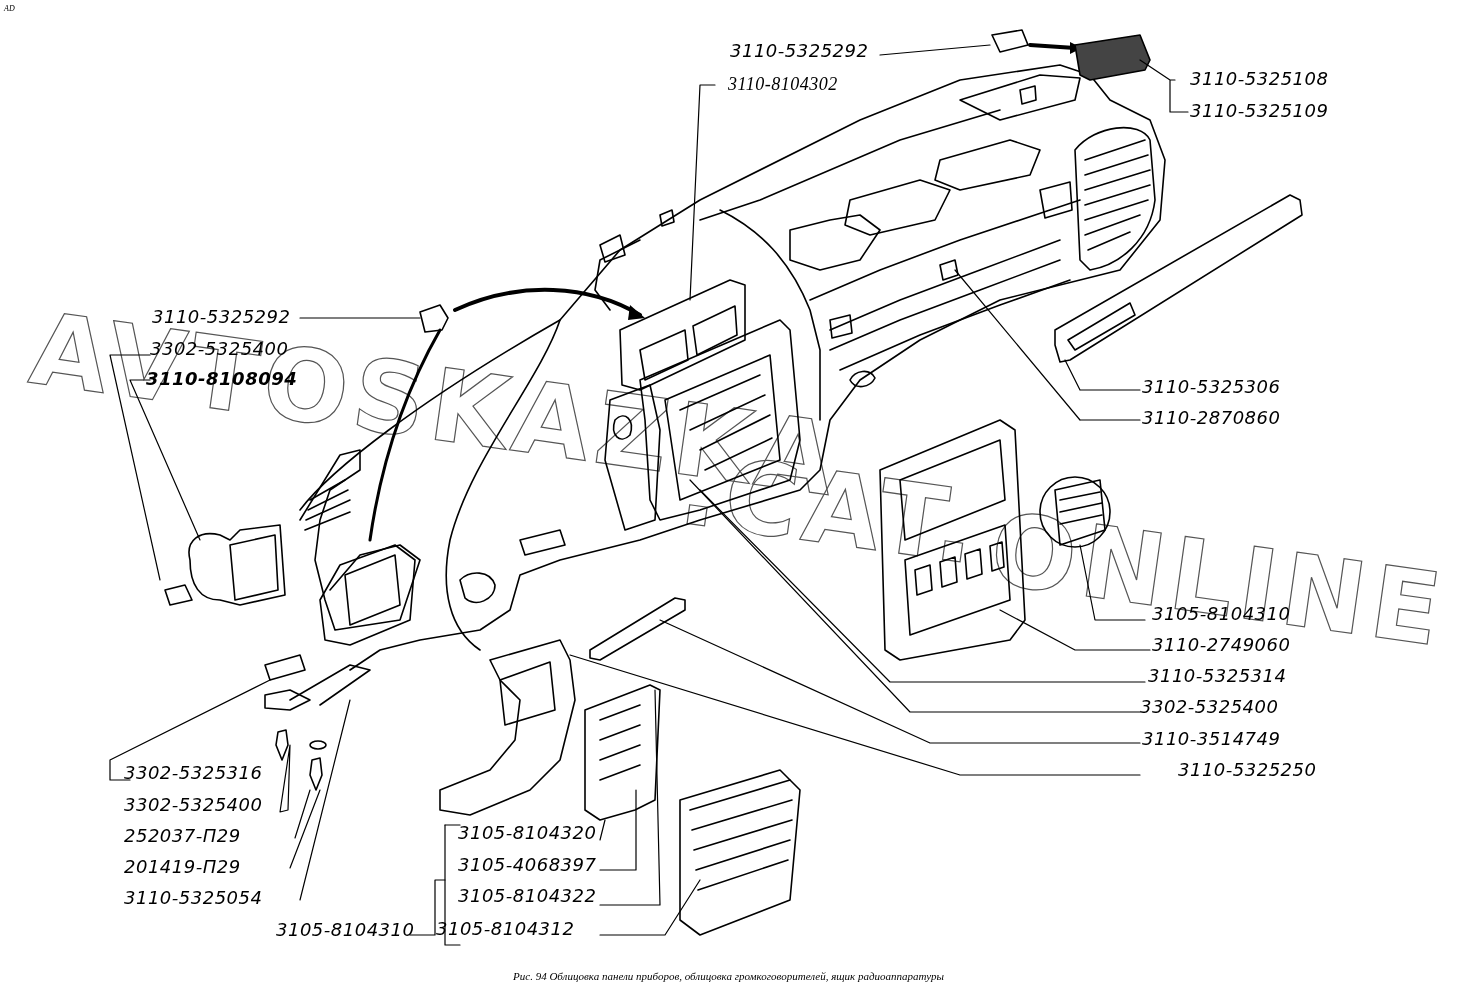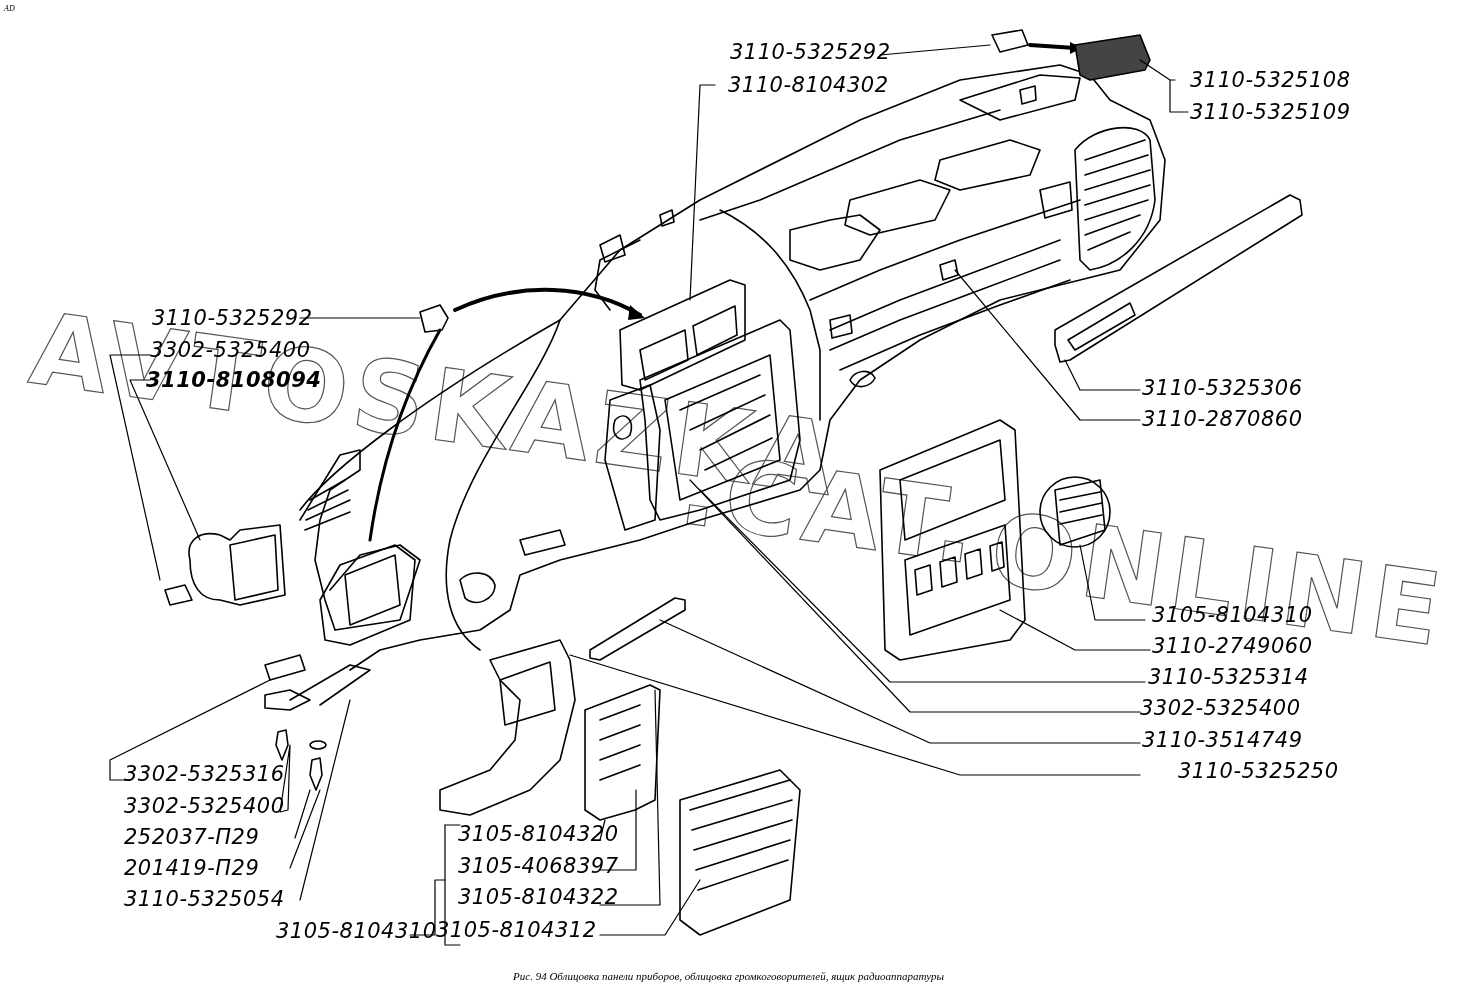--- a/index.html
+++ b/index.html
@@ -2,21 +2,21 @@
 <html><head>
 <meta charset="utf-8">
 <style>
   html, body { margin: 0; padding: 0; background: #ffffff; }
   body { width: 1457px; height: 1000px; position: relative; overflow: hidden; font-family: "DejaVu Sans", sans-serif; }
   #stage { position: absolute; left: 0; top: 0; width: 1457px; height: 952px; }
   .lbl {
     position: absolute;
     font-family: "DejaVu Sans", sans-serif;
     font-style: italic;
-    font-size: 21px;
+    font-size: 18px;
     letter-spacing: 0.5px;
     color: #000;
     white-space: nowrap;
     line-height: 1;
     background: transparent;
   }
   .caption {
     position: absolute;
     left: 0; width: 1457px; top: 970px;
     text-align: center;
@@ -190,21 +190,21 @@
         <path d="M445,825 L460,825"></path>
         <path d="M600,840 L605,820"></path>
         <path d="M600,870 L636,870 L636,790"></path>
         <path d="M600,905 L660,905 L655,690"></path>
         <path d="M600,935 L665,935 L700,880"></path>
       </g>
     </g>
   </svg>
 
   <span class="lbl" style="left:730px; top:42px;">3110-5325292</span>
-  <span class="lbl" style="left:728px; top:75px;">3110-8104302</span>
+  <span class="lbl" style="left:728px; top:75px;font-family:Liberation Serif, serif;">3110-8104302</span>
   <span class="lbl" style="left:1190px; top:70px;">3110-5325108</span>
   <span class="lbl" style="left:1190px; top:102px;">3110-5325109</span>
 
   <span class="lbl" style="left:152px; top:308px;">3110-5325292</span>
   <span class="lbl" style="left:150px; top:340px;">3302-5325400</span>
   <span class="lbl" style="left:146px; top:370px;font-weight:bold;">3110-8108094</span>
 
   <span class="lbl" style="left:1142px; top:378px;">3110-5325306</span>
   <span class="lbl" style="left:1142px; top:409px;">3110-2870860</span>
   <span class="lbl" style="left:1152px; top:605px;">3105-8104310</span>

